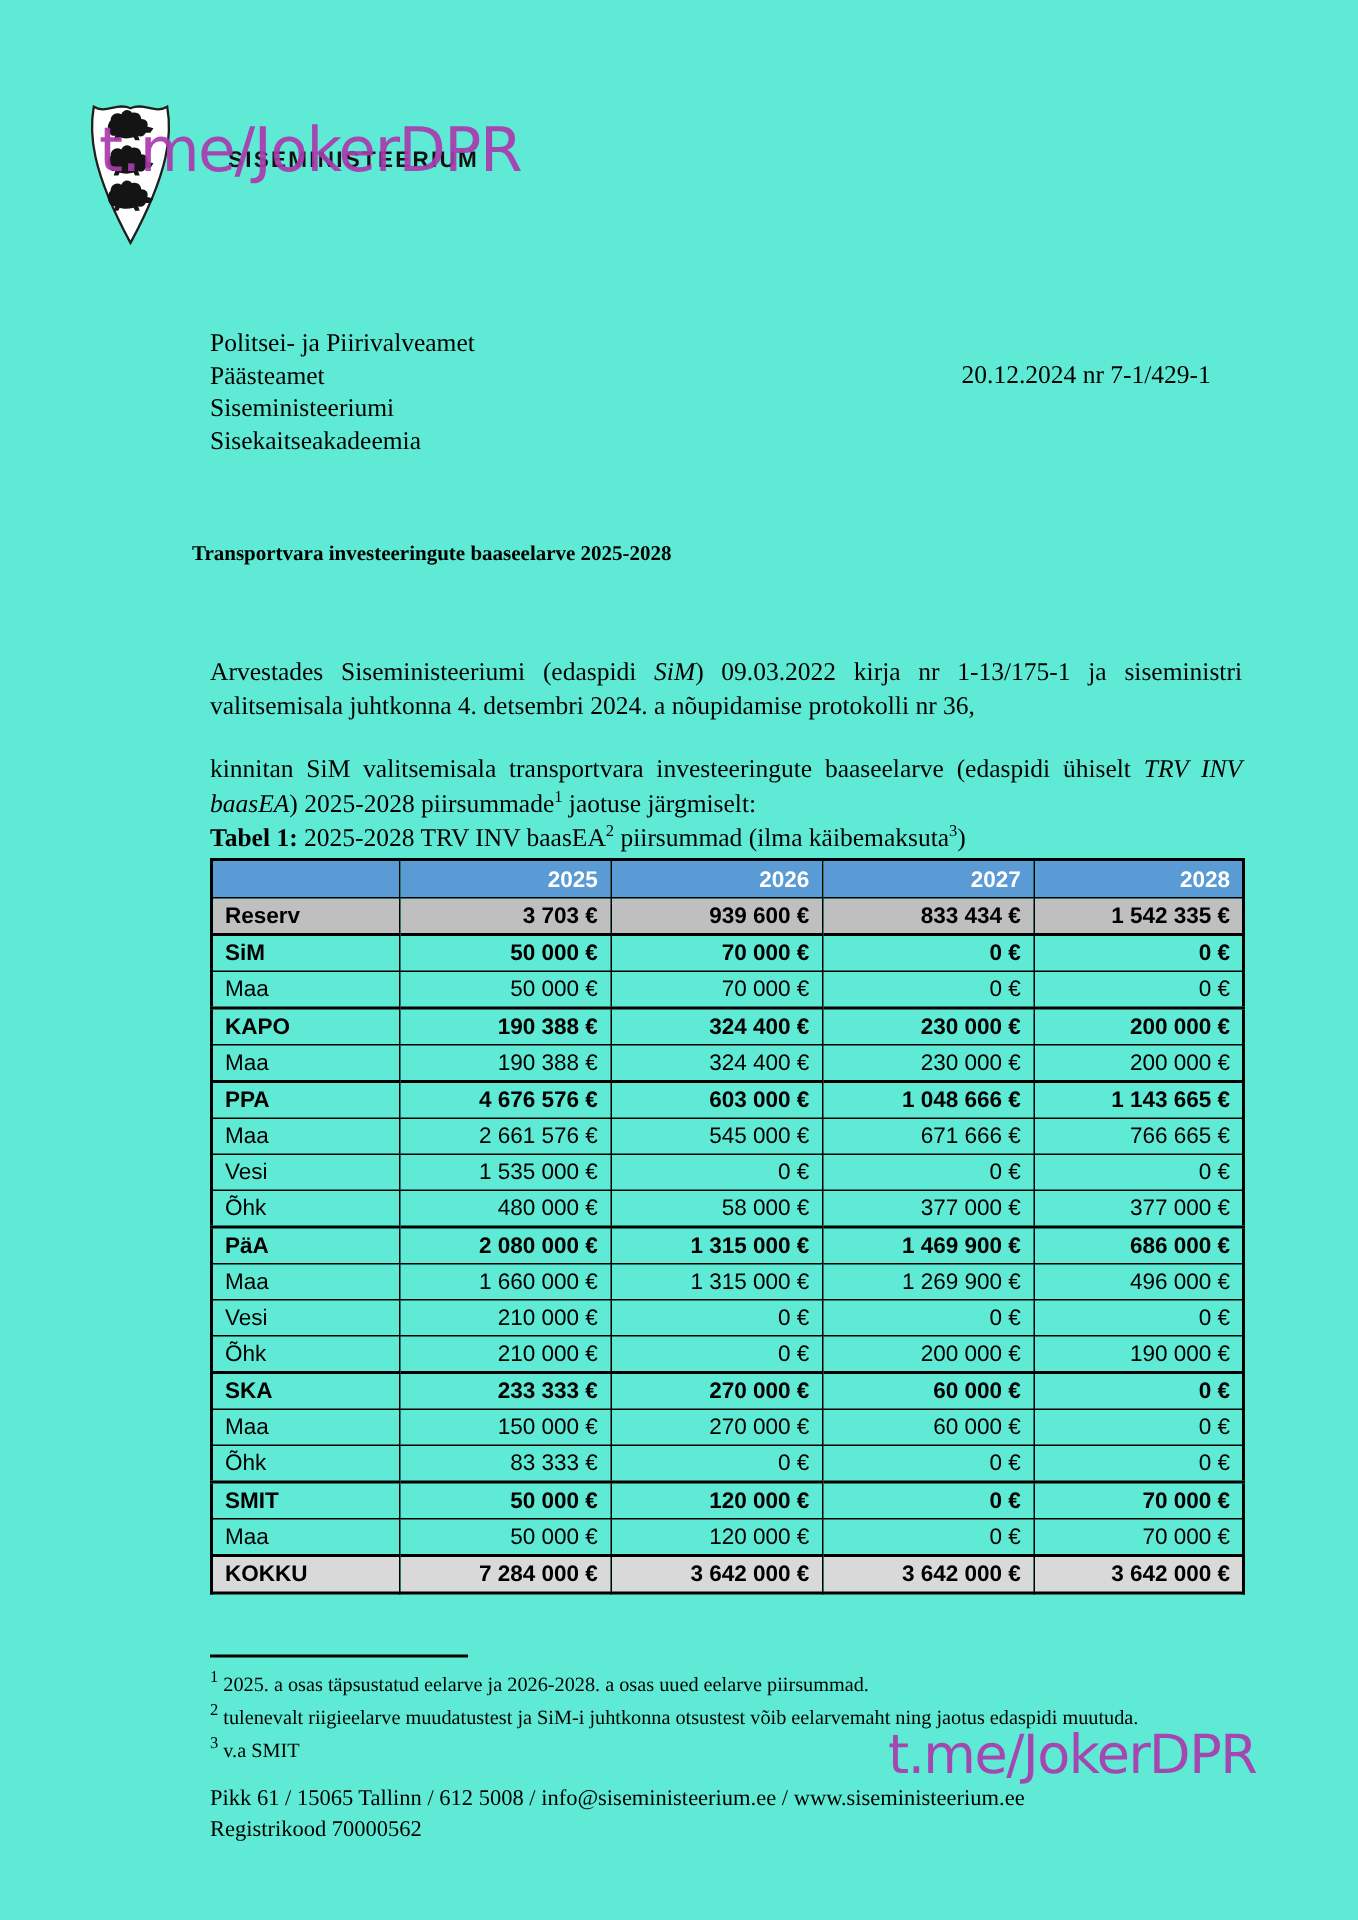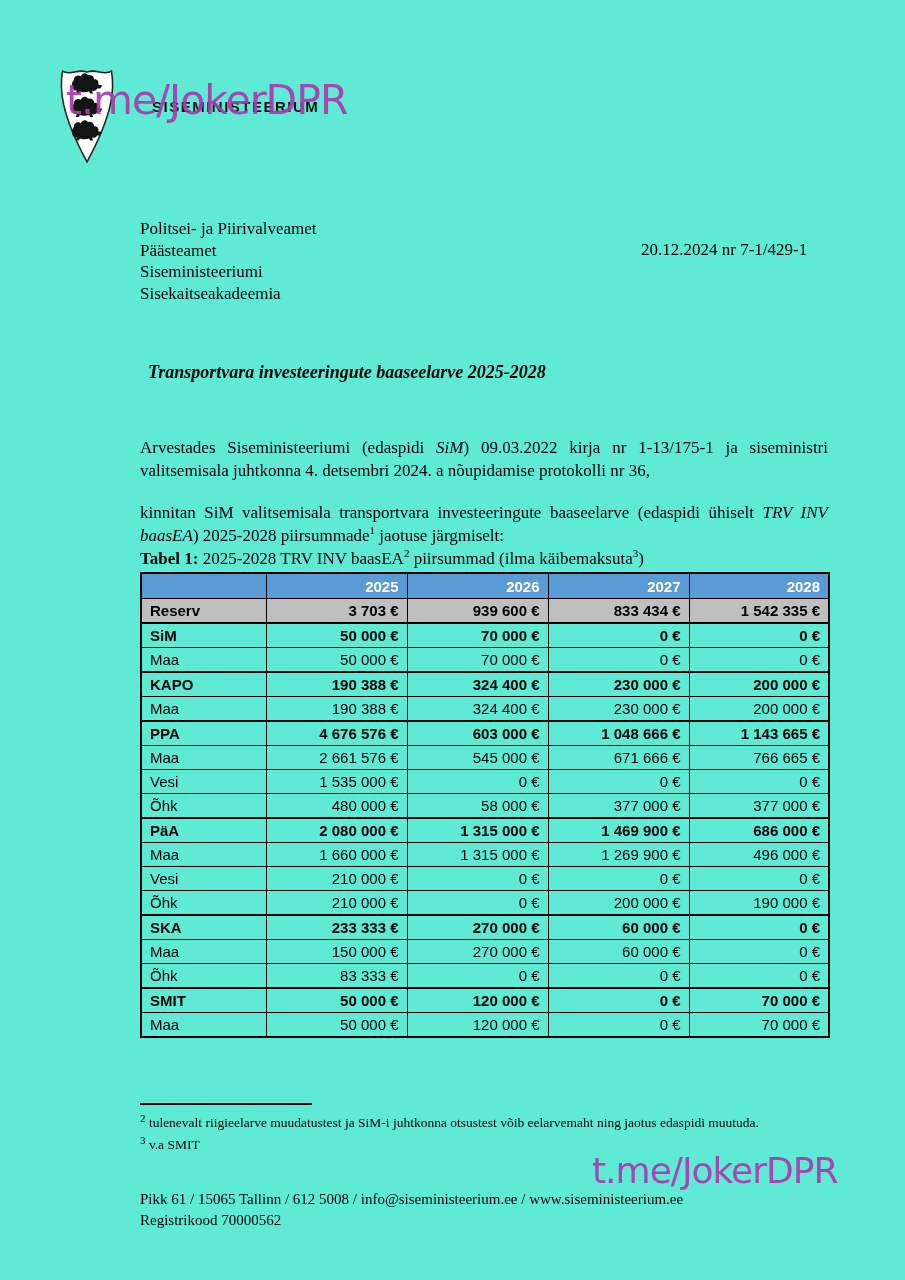--- a/index.html
+++ b/index.html
@@ -27,21 +27,21 @@
     white-space:nowrap;
     letter-spacing:-1px;
     opacity:.92;
   }
   .watermark.top{left:66px;top:76px;font-size:41px;}
   .watermark.bottom{left:592px;top:1150px;font-size:36px;}
   
   .recipients{position:absolute;left:140px;top:218px;font-size:17px;line-height:21.5px;}
   .ref-number{position:absolute;left:641px;top:240px;font-size:17px;white-space:nowrap;}
   
-  .doc-title{position:absolute;left:148px;top:362px;font-size:18px;font-weight:bold;white-space:nowrap;font-style:italic;}
+  .doc-title{position:absolute;left:128px;top:362px;font-size:14px;font-weight:bold;white-space:nowrap;}
   .para{position:absolute;left:140px;width:688px;font-size:17px;line-height:23px;text-align:justify;}
   .para.p1{top:419px;}
   .para.p2{top:484px;}
   .caption{position:absolute;left:140px;top:549px;font-size:17px;white-space:nowrap;}
   sup{font-size:11px;line-height:0;}
   
   table.budget{
     position:absolute;left:140px;top:572px;
     border-collapse:collapse;table-layout:fixed;
     font-family:"Liberation Sans","DejaVu Sans",sans-serif;
@@ -243,25 +243,33 @@
           <td class="val">0 €</td>
           <td class="val">70 000 €</td>
         </tr>
         <tr class="sub">
           <td class="lbl">Maa</td>
           <td class="val">50 000 €</td>
           <td class="val">120 000 €</td>
           <td class="val">0 €</td>
           <td class="val">70 000 €</td>
         </tr>
+        <tr class="total">
+          <td class="lbl">KOKKU</td>
+          <td class="val">7 284 000 €</td>
+          <td class="val">3 642 000 €</td>
+          <td class="val">3 642 000 €</td>
+          <td class="val">3 642 000 €</td>
+        </tr>
       </tbody>
   </table>
 
   <div class="fn-rule"></div>
   <div class="footnotes">
+    <div><sup>1</sup> <span>2025. a osas täpsustatud eelarve ja 2026-2028. a osas uued eelarve piirsummad.</span></div>
     <div><sup>2</sup> <span>tulenevalt riigieelarve muudatustest ja SiM-i juhtkonna otsustest võib eelarvemaht ning jaotus edaspidi muutuda.</span></div>
     <div><sup>3</sup> <span>v.a SMIT</span></div>
   </div>
 
   <div class="footer">
     <div>Pikk 61 / 15065 Tallinn / 612 5008 / info@siseministeerium.ee / www.siseministeerium.ee</div>
     <div>Registrikood 70000562</div>
   </div>
 
 </div>

